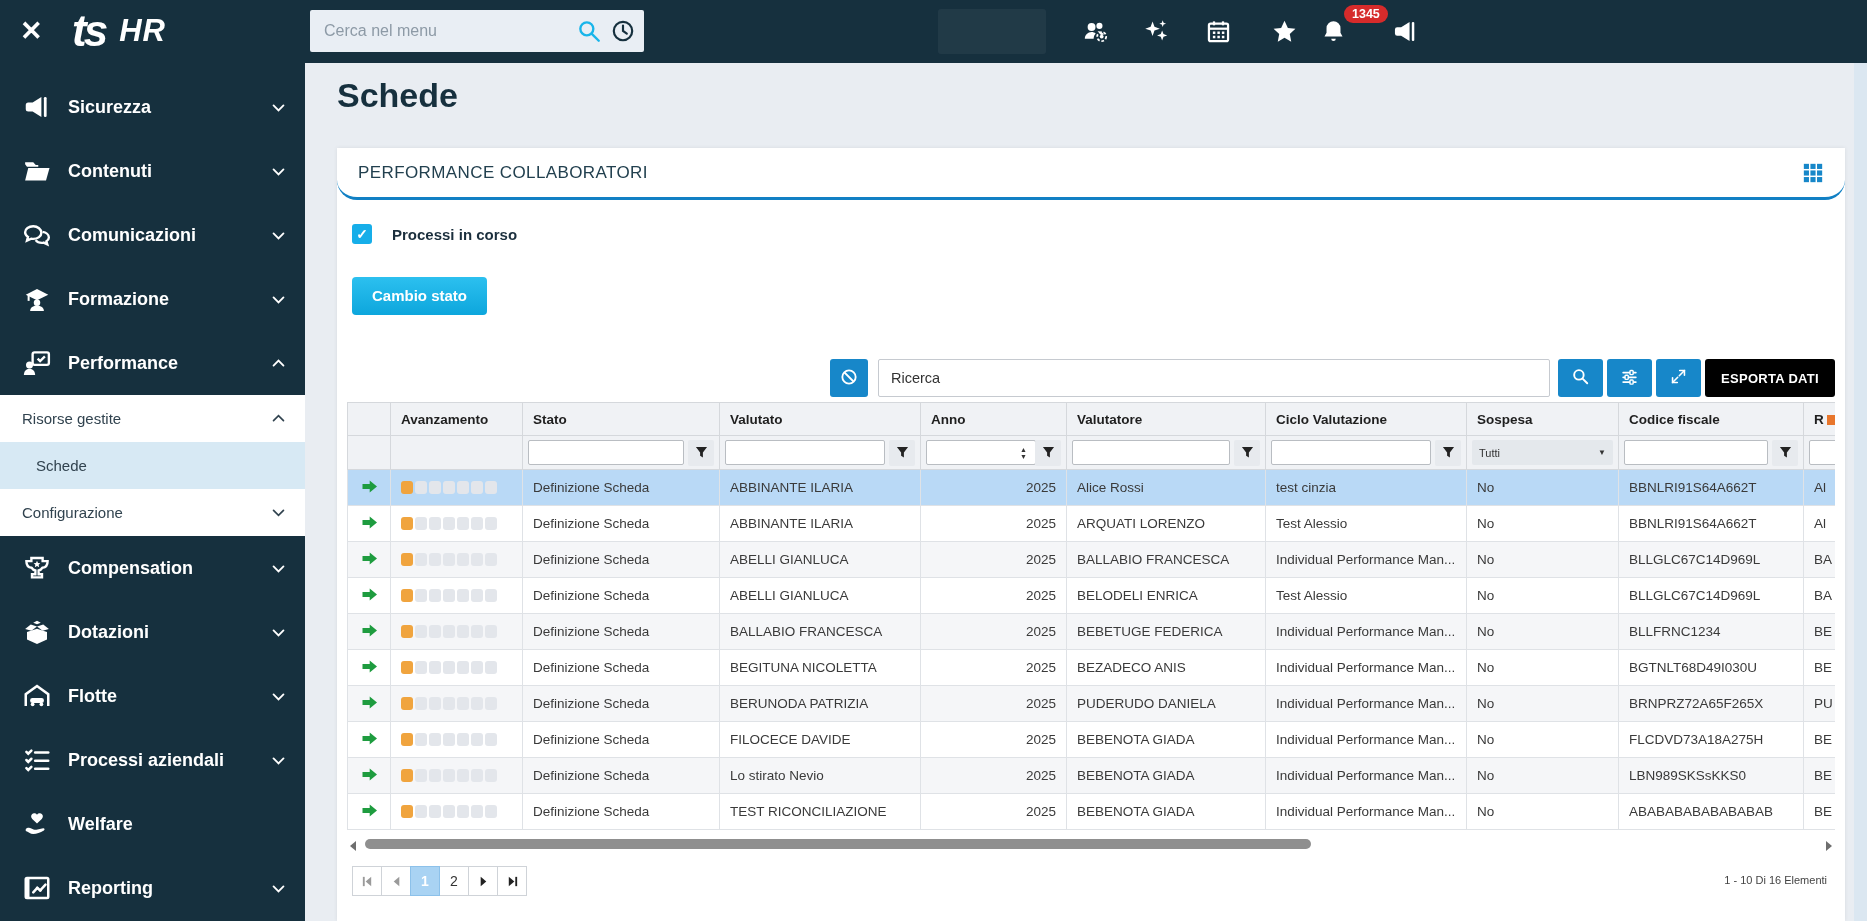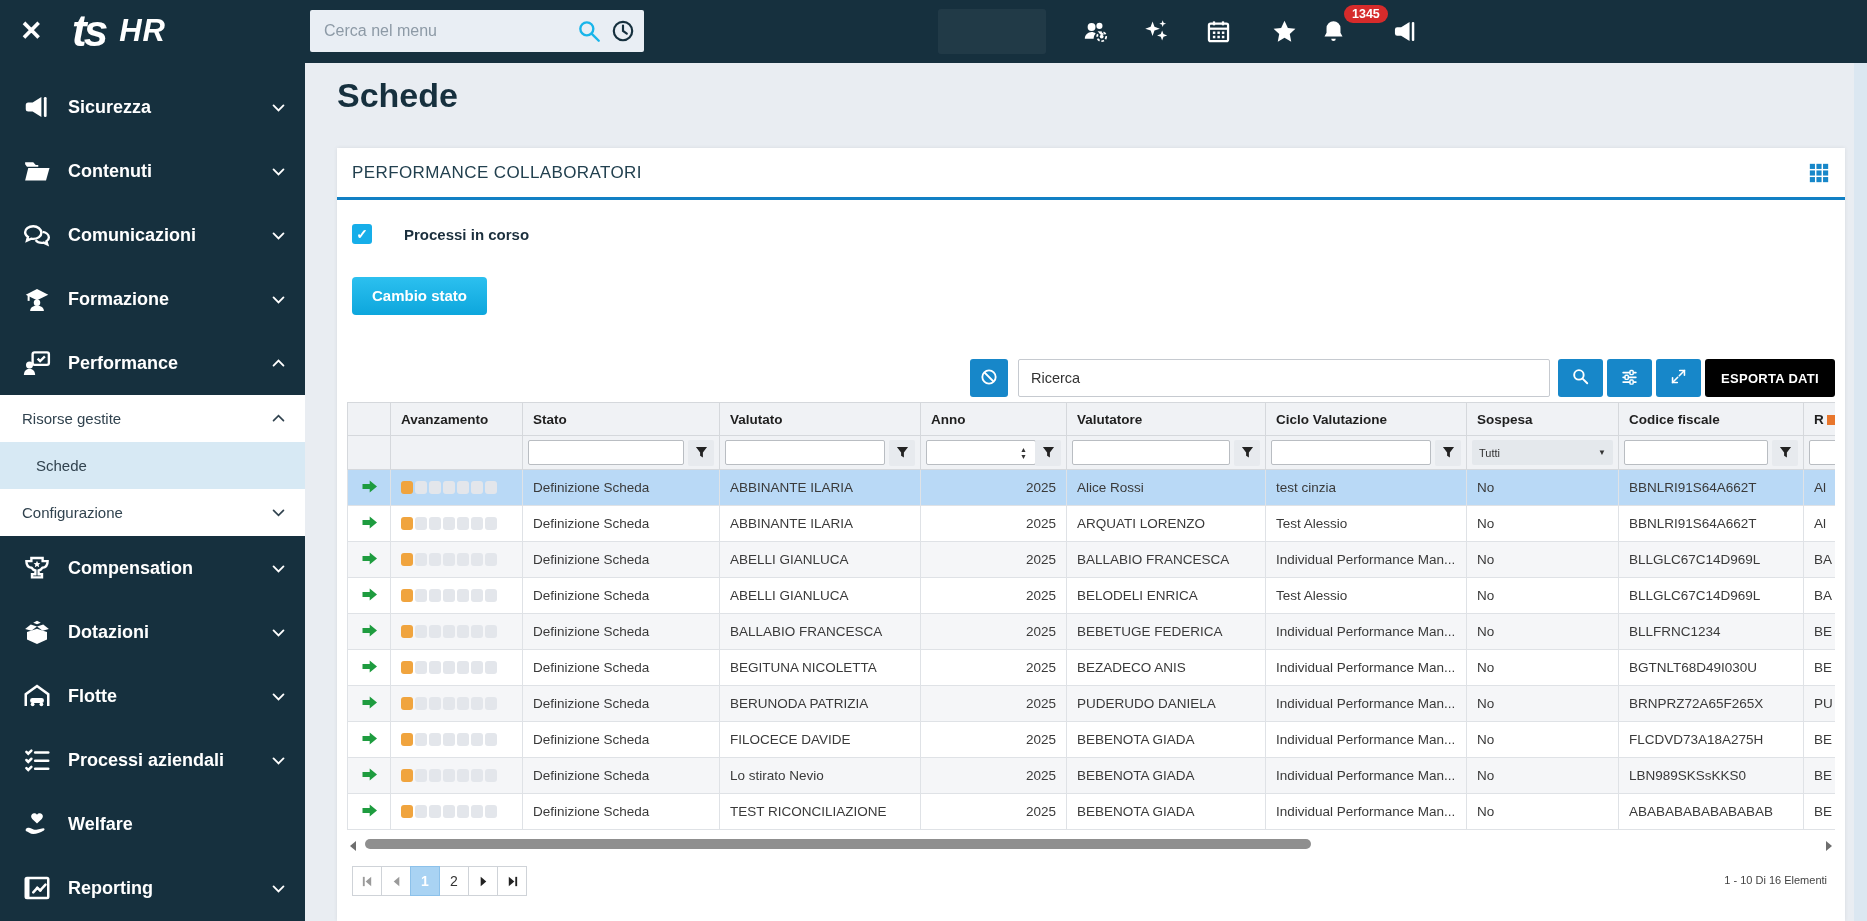--- a/index.html
+++ b/index.html
@@ -31,33 +31,33 @@
   .sub-item { height:47px; display:flex; align-items:center; padding:0 18px 0 22px; cursor:pointer; color:#31434f; }
   .sub-item .sb-label { margin-left:0; font-weight:400; font-size:15px; color:#31434f; }
   .sub-item.lvl2 { padding-left:36px; }
   .sub-item.active { background:#d7e9f4; }
 
   
   .main { position:absolute; left:305px; top:63px; right:0; bottom:0; background:#e9edf2; }
   .gutter { position:absolute; right:0; top:0; width:13px; bottom:0; background:#dbe7f1; }
   .page-title { position:absolute; left:32px; top:13px; font-size:34px; font-weight:bold; color:#16303e; }
   .panel { position:absolute; left:32px; top:85px; width:1508px; bottom:0; background:#fff; box-shadow:0 0 4px rgba(0,0,0,0.08); }
-  .panel-hd { height:52px; display:flex; align-items:center; justify-content:space-between; padding:0 15px; border-bottom:3px solid #1180c4; }
+  .panel-hd { height:52px; display:flex; align-items:center; justify-content:space-between; padding:0 21px; border-bottom:3px solid #1180c4;border-radius:20px; }
   .panel-title { font-size:17px; color:#22404f; letter-spacing:0.4px; }
   .grid-ic { width:22px; height:22px; cursor:pointer; }
   .chk-row { display:flex; align-items:center; margin:24px 0 0 15px; }
   .chkbox { width:20px; height:20px; background:#16aee9; border-radius:3px; color:#fff; font-size:14px; font-weight:bold; text-align:center; line-height:20px; cursor:pointer; }
-  .chk-label { font-size:15px; font-weight:600; color:#1b2f3d; margin-left:32px; }
+  .chk-label { font-size:15px; font-weight:600; color:#1b2f3d; margin-left:20px; }
   .btn-cyan { display:inline-block; margin:33px 0 0 15px; padding:0 20px; height:38px; line-height:38px; background:linear-gradient(180deg,#2cc0ef,#0da6dc); color:#fff; font-size:15px; font-weight:bold; border:none; border-radius:4px; cursor:pointer; font-family:inherit; }
 
   .toolbar { display:flex; justify-content:flex-end; align-items:center; margin-top:44px; padding:0 10px; height:38px; }
   .tbtn { width:45px; height:38px; background:#1787c9; border:none; border-radius:3px; display:flex; align-items:center; justify-content:center; cursor:pointer; }
   .tbtn.ban { width:38px; margin-right:10px; }
   .tbtn + .tbtn { margin-left:4px; }
-  .ricerca { width:532px; height:38px; border:1px solid #c6cad0; border-radius:2px; font-size:14.5px; padding:0 12px; outline:none; margin-right:8px; font-family:inherit; }
+  .ricerca { width:672px; height:38px; border:1px solid #c6cad0; border-radius:2px; font-size:14.5px; padding:0 12px; outline:none; margin-right:8px; font-family:inherit; }
   .ricerca::placeholder { color:#333; }
   .btn-export { height:38px; margin-left:4px; padding:0 16px; background:#000000; color:#fff; border:none; border-radius:3px; font-size:13px; font-weight:bold; letter-spacing:0.3px; cursor:pointer; font-family:inherit; }
 
   
   .tbl-wrap { margin:5px 10px 0 10px; overflow:hidden; width:1488px; }
   table { border-collapse:collapse; table-layout:fixed; width:1616px; font-size:13.5px; color:#3a3a3a; }
   th, td { border:1px solid #dfe2e6; overflow:hidden; white-space:nowrap; text-overflow:ellipsis; }
   thead tr.hdr th { background:#f0f2f5; height:33px; text-align:left; padding:0 10px; font-size:13.5px; font-weight:bold; color:#1f1f1f; border-color:#d5d8dc; }
   thead tr.flt td { background:#f0f2f5; height:34px; padding:0 5px; border-color:#d5d8dc; }
   .flt-cell { display:flex; align-items:center; }

